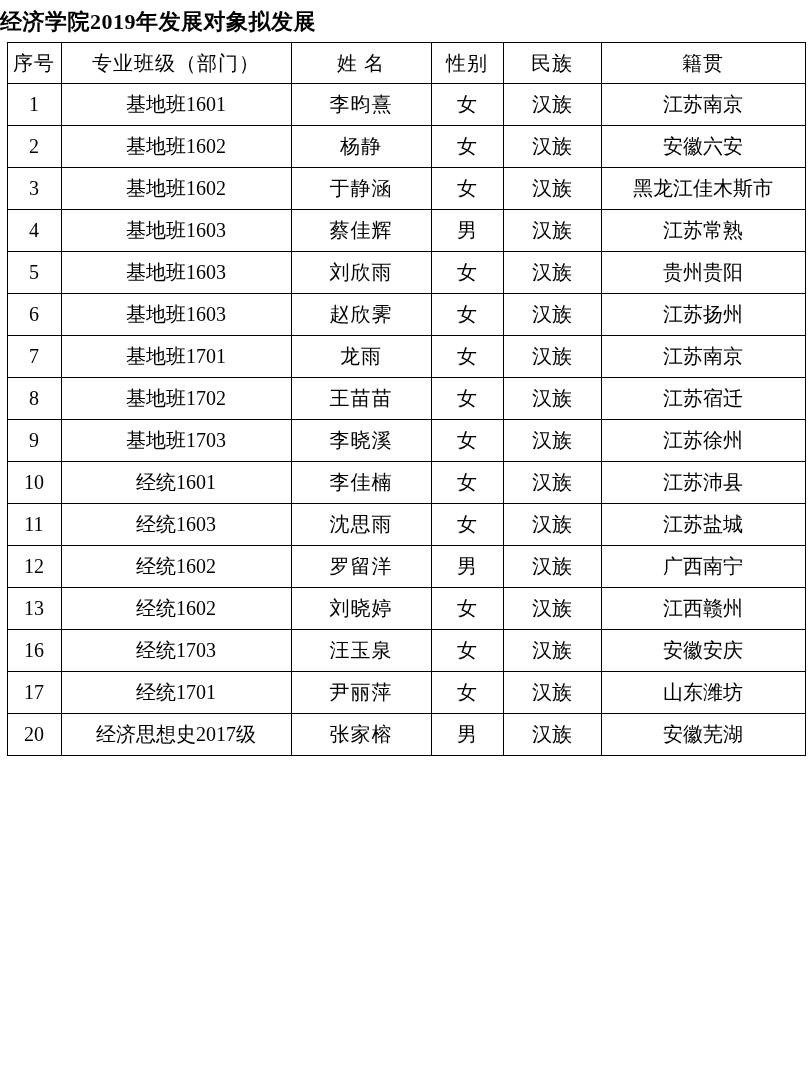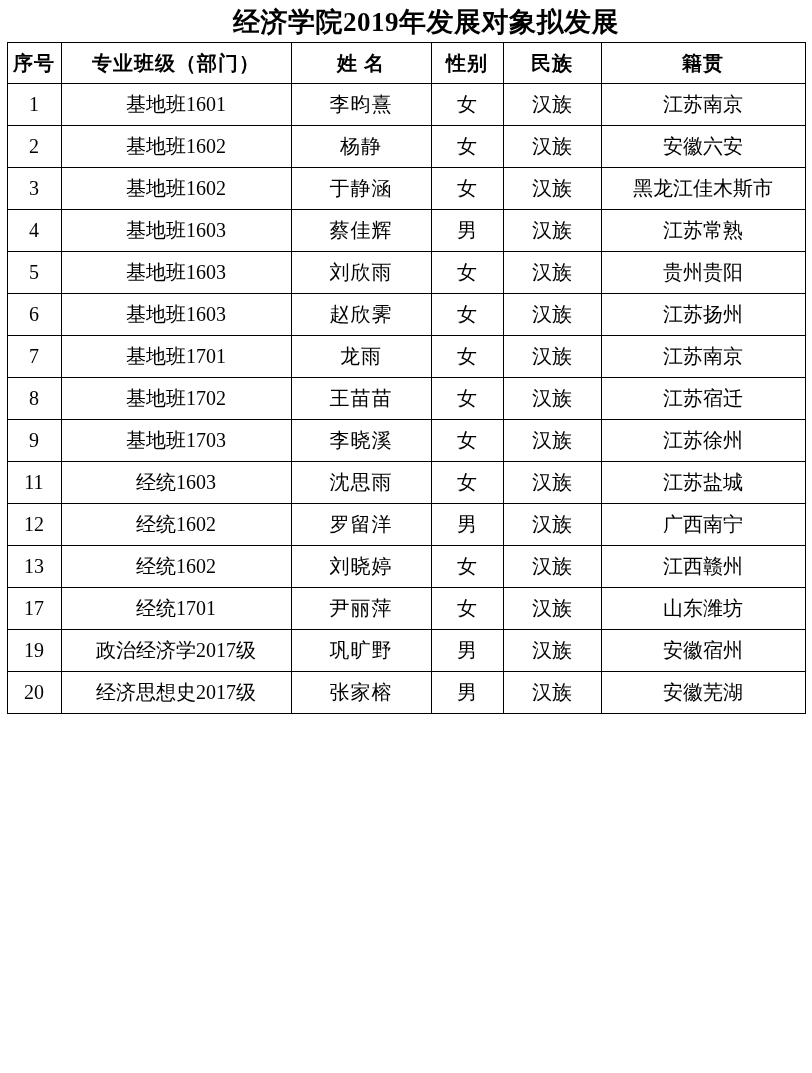--- a/index.html
+++ b/index.html
@@ -13,28 +13,27 @@
     font-family: "Liberation Serif", "DejaVu Serif", serif;
     color: #000000;
     overflow: hidden;
   }
   .page {
     width: 812px;
     box-sizing: border-box;
     padding: 0;
   }
   .doc-title {
-    text-align: center;
+    text-align: left;
     font-weight: bold;
-    font-size: 27px;
+    font-size: 22px;
     line-height: 32px;
     letter-spacing: 0.5px;
     padding-top: 6px;
     padding-bottom: 4px;
-    margin-left: 40px;
   }
   .doc-title .line {
     display: block;
     white-space: nowrap;
   }
   table.roster {
     border-collapse: collapse;
     width: 798px;
     margin: 0 auto;
     table-layout: fixed;
@@ -44,21 +43,21 @@
     border: 1.5px solid #000000;
     text-align: center;
     vertical-align: middle;
     font-size: 20px;
     height: 41px;
     padding: 0 2px;
     white-space: nowrap;
     overflow: hidden;
   }
   table.roster th {
-    font-weight: bold;
+    font-weight: normal;
     letter-spacing: 1px;
     height: 40px;
   }
   col.c-idx   { width: 54px; }
   col.c-class { width: 230px; }
   col.c-name  { width: 140px; }
   col.c-sex   { width: 72px; }
   col.c-eth   { width: 98px; }
   col.c-home  { width: 204px; }
   .th-name { letter-spacing: 8px; padding-left: 8px; }
@@ -159,20 +158,28 @@
         </tr>
         <tr>
           <td>9</td>
           <td>基地班1703</td>
           <td class="cell-name">李晓溪</td>
           <td>女</td>
           <td>汉族</td>
           <td>江苏徐州</td>
         </tr>
         <tr>
+          <td>10</td>
+          <td>经统1601</td>
+          <td class="cell-name">李佳楠</td>
+          <td>女</td>
+          <td>汉族</td>
+          <td>江苏沛县</td>
+        </tr>
+        <tr>
           <td>11</td>
           <td>经统1603</td>
           <td class="cell-name">沈思雨</td>
           <td>女</td>
           <td>汉族</td>
           <td>江苏盐城</td>
         </tr>
         <tr>
           <td>12</td>
           <td>经统1602</td>
@@ -183,34 +190,34 @@
         </tr>
         <tr>
           <td>13</td>
           <td>经统1602</td>
           <td class="cell-name">刘晓婷</td>
           <td>女</td>
           <td>汉族</td>
           <td>江西赣州</td>
         </tr>
         <tr>
+          <td>16</td>
+          <td>经统1703</td>
+          <td class="cell-name">汪玉泉</td>
+          <td>女</td>
+          <td>汉族</td>
+          <td>安徽安庆</td>
+        </tr>
+        <tr>
           <td>17</td>
           <td>经统1701</td>
           <td class="cell-name">尹丽萍</td>
           <td>女</td>
           <td>汉族</td>
           <td>山东潍坊</td>
-        </tr>
-        <tr>
-          <td>19</td>
-          <td>政治经济学2017级</td>
-          <td class="cell-name">巩旷野</td>
-          <td>男</td>
-          <td>汉族</td>
-          <td>安徽宿州</td>
         </tr>
         <tr>
           <td>20</td>
           <td>经济思想史2017级</td>
           <td class="cell-name">张家榕</td>
           <td>男</td>
           <td>汉族</td>
           <td>安徽芜湖</td>
         </tr>
       </tbody>

